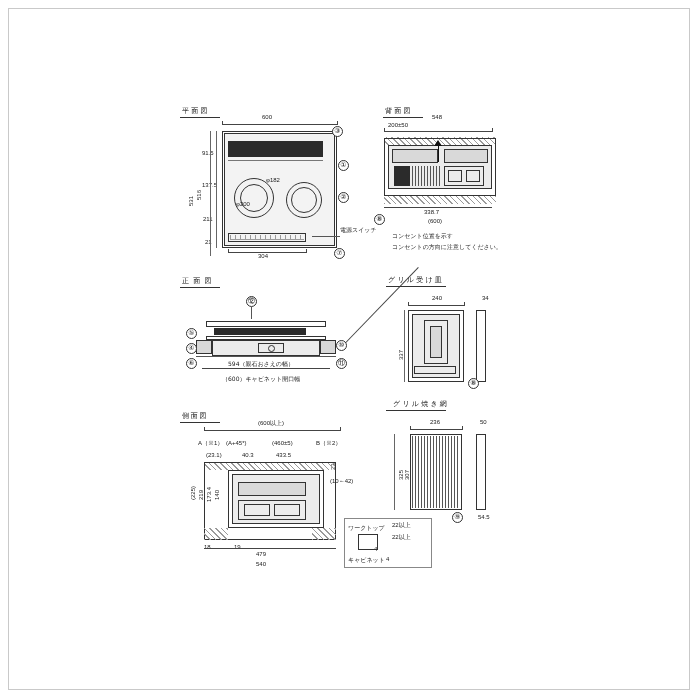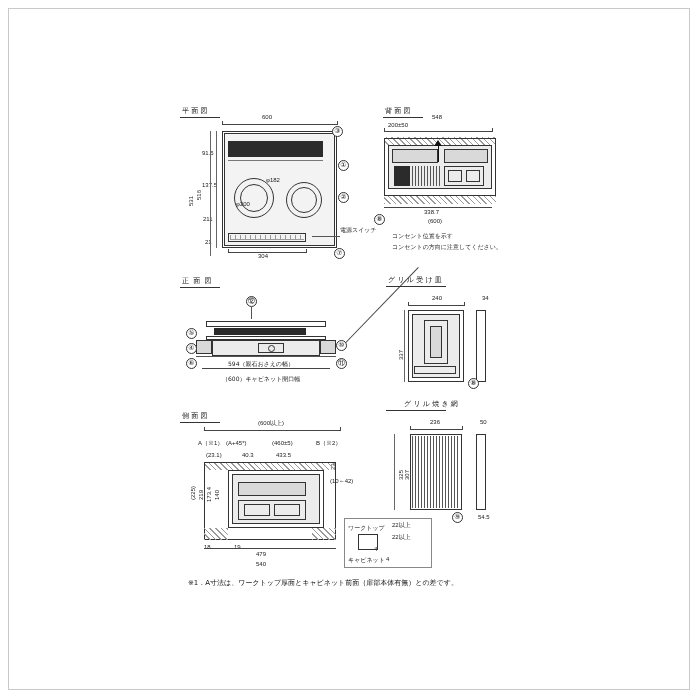--- a/index.html
+++ b/index.html
@@ -162,42 +162,42 @@
   <div class="box" style="left:424px;top:320px;width:24px;height:44px;"></div>
   <div class="box grey" style="left:430px;top:326px;width:12px;height:32px;"></div>
   <div class="box" style="left:414px;top:366px;width:42px;height:8px;"></div>
 
   <div class="box" style="left:476px;top:310px;width:10px;height:72px;"></div>
   <div class="lbl rot" style="left:398px;top:360px;transform:rotate(-90deg);">337</div>
   <div class="ln v1" style="left:404px;top:310px;height:72px;background:#666;"></div>
 
   <div class="cnum" style="left:468px;top:378px;">⑧</div>
 
-  <div class="ttl" style="left:404px;top:400px;">グ リ ル 焼 き 網</div>
+  <div class="ttl" style="left:393px;top:400px;">グ リ ル 焼 き 網</div>
   <div class="ln h1" style="left:386px;top:410px;width:60px;"></div>
 
   <div class="lbl" style="left:430px;top:419px;">236</div>
   <div class="arrowrow" style="left:410px;top:429px;width:52px;"></div>
   <div class="tick" style="left:410px;top:426px;"></div>
   <div class="tick" style="left:462px;top:426px;"></div>
   <div class="lbl" style="left:480px;top:419px;">50</div>
 
   <div class="box" style="left:410px;top:434px;width:52px;height:76px;"></div>
   <div class="vhatch" style="left:412px;top:436px;width:48px;height:72px;"></div>
 
   <div class="box" style="left:476px;top:434px;width:10px;height:76px;"></div>
   <div class="lbl" style="left:478px;top:514px;">54.5</div>
 
   <div class="lbl rot" style="left:398px;top:480px;transform:rotate(-90deg);">325</div>
   <div class="lbl rot" style="left:404px;top:480px;transform:rotate(-90deg);">307</div>
   <div class="ln v1" style="left:394px;top:434px;height:76px;background:#666;"></div>
 
   <div class="cnum" style="left:452px;top:512px;">⑨</div>
 
-  <div class="ttl" style="left:182px;top:412px;">側 面 図</div>
+  <div class="ttl" style="left:182px;top:412px;font-family:Liberation Serif, serif;">側 面 図</div>
   <div class="ln h1" style="left:180px;top:422px;width:40px;"></div>
 
   <div class="lbl" style="left:258px;top:420px;">(600以上)</div>
   <div class="arrowrow" style="left:204px;top:430px;width:136px;"></div>
   <div class="tick" style="left:204px;top:427px;"></div>
   <div class="tick" style="left:340px;top:427px;"></div>
 
   <div class="lbl" style="left:198px;top:440px;">A（※1）</div>
   <div class="lbl" style="left:226px;top:440px;">(A+45*)</div>
   <div class="lbl" style="left:272px;top:440px;">(460±5)</div>
@@ -233,14 +233,13 @@
 
   <div class="box thinb" style="left:344px;top:518px;width:88px;height:50px;background:#fff;"></div>
   <div class="lbl" style="left:392px;top:522px;">22以上</div>
   <div class="lbl" style="left:392px;top:534px;">22以上</div>
   <div class="lbl" style="left:374px;top:546px;">4</div>
   <div class="lbl" style="left:386px;top:556px;">4</div>
   <div class="lbl jp" style="left:348px;top:524px;">ワークトップ</div>
   <div class="lbl jp" style="left:348px;top:556px;">キャビネット</div>
   <div class="box" style="left:358px;top:534px;width:20px;height:16px;"></div>
 
-  <div class="note" style="left:188px;top:578px;">※1．A寸法は、ワークトップ厚面とキャビネット前面（扉部本体有無）との差です。</div>
 </div>
 
 </body></html>

